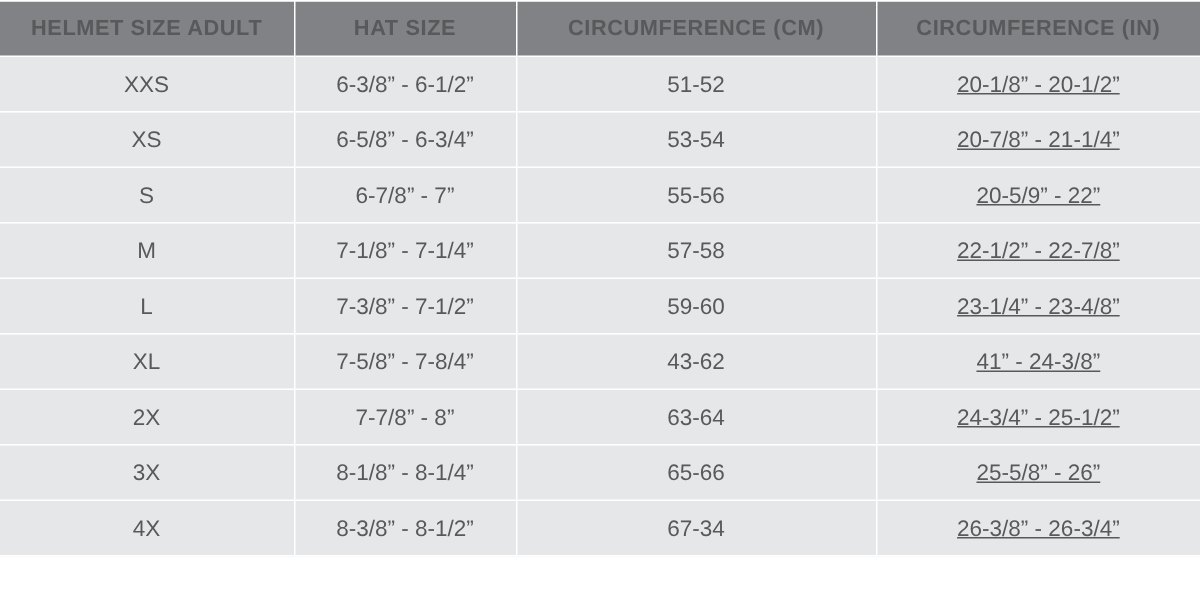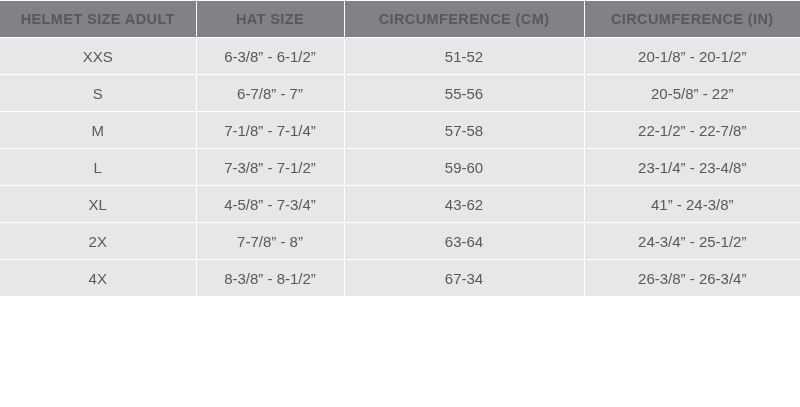--- a/index.html
+++ b/index.html
@@ -44,20 +44,21 @@
     border-left: 1px solid #ffffff;
     border-right: 1px solid #ffffff;
     border-top: 1px solid #ffffff;
     border-bottom: 1px solid #ffffff;
   }
   tbody tr td:first-child {
     border-left: none;
   }
   tbody tr td:last-child {
     border-right: none;
+    text-decoration: underline;
   }
   thead tr th:first-child {
     border-left: none;
   }
   thead tr th:last-child {
     border-right: none;
   }
   col.c1 { width: 196px; }
   col.c2 { width: 148px; }
   col.c3 { width: 240px; }
@@ -82,48 +83,60 @@
     </tr>
   </thead>
   <tbody>
     <tr>
       <td>XXS</td>
       <td>6-3/8” - 6-1/2”</td>
       <td>51-52</td>
       <td>20-1/8” - 20-1/2”</td>
     </tr>
     <tr>
+      <td>XS</td>
+      <td>6-5/8” - 6-3/4”</td>
+      <td>53-54</td>
+      <td>20-7/8” - 21-1/4”</td>
+    </tr>
+    <tr>
       <td>S</td>
       <td>6-7/8” - 7”</td>
       <td>55-56</td>
-      <td>20-5/8” - 22”</td>
+      <td>20-5/9” - 22”</td>
     </tr>
     <tr>
       <td>M</td>
       <td>7-1/8” - 7-1/4”</td>
       <td>57-58</td>
       <td>22-1/2” - 22-7/8”</td>
     </tr>
     <tr>
       <td>L</td>
       <td>7-3/8” - 7-1/2”</td>
       <td>59-60</td>
       <td>23-1/4” - 23-4/8”</td>
     </tr>
     <tr>
       <td>XL</td>
-      <td>4-5/8” - 7-3/4”</td>
+      <td>7-5/8” - 7-8/4”</td>
       <td>43-62</td>
       <td>41” - 24-3/8”</td>
     </tr>
     <tr>
       <td>2X</td>
       <td>7-7/8” - 8”</td>
       <td>63-64</td>
       <td>24-3/4” - 25-1/2”</td>
+    </tr>
+    <tr>
+      <td>3X</td>
+      <td>8-1/8” - 8-1/4”</td>
+      <td>65-66</td>
+      <td>25-5/8” - 26”</td>
     </tr>
     <tr>
       <td>4X</td>
       <td>8-3/8” - 8-1/2”</td>
       <td>67-34</td>
       <td>26-3/8” - 26-3/4”</td>
     </tr>
   </tbody>
 </table>
 

